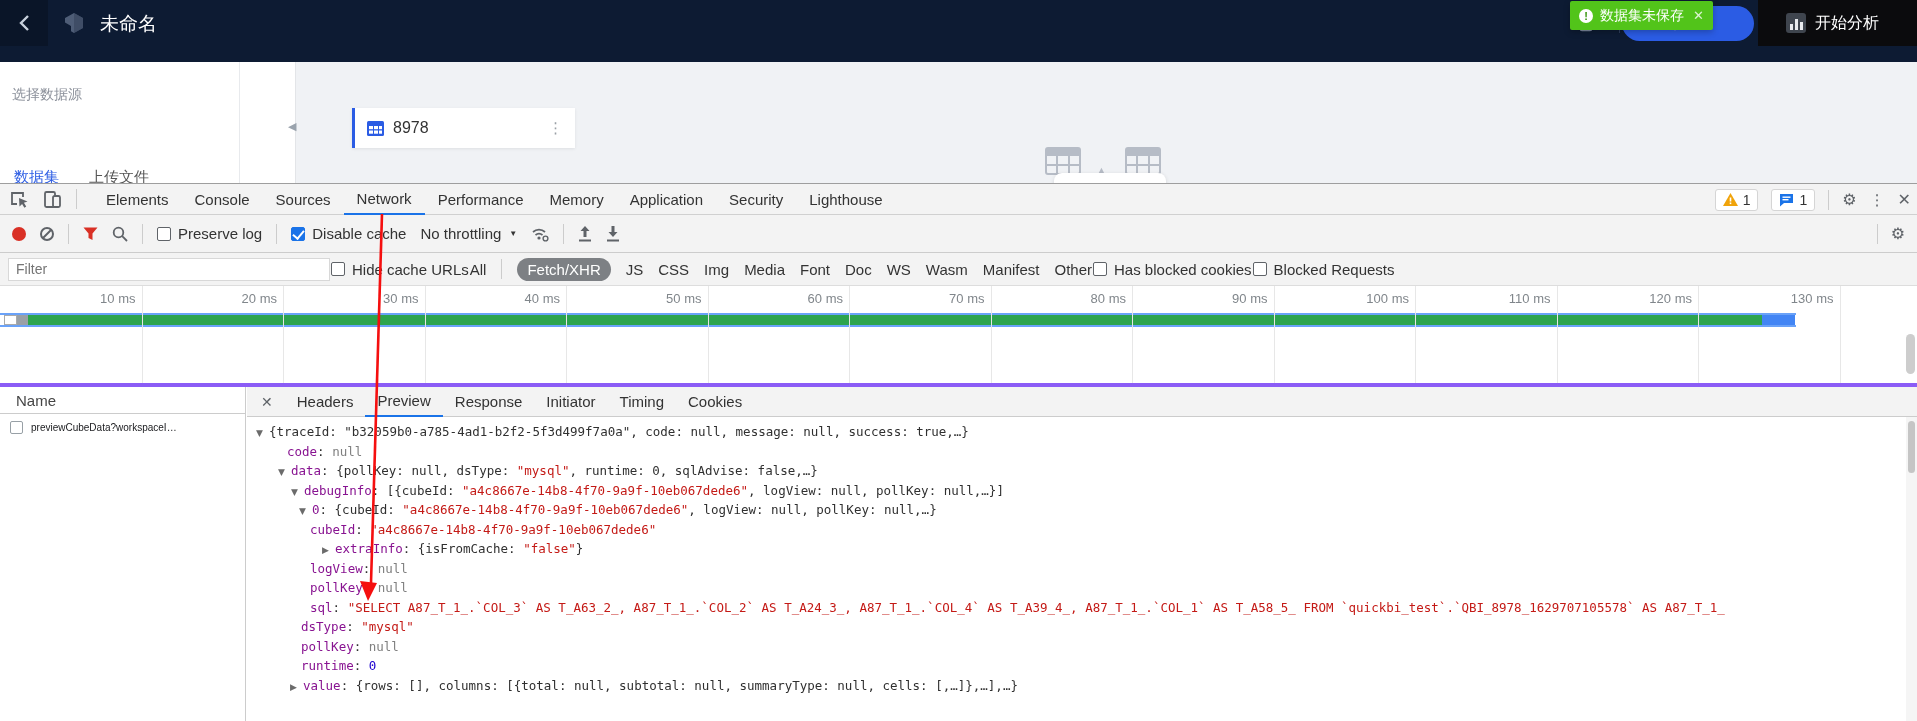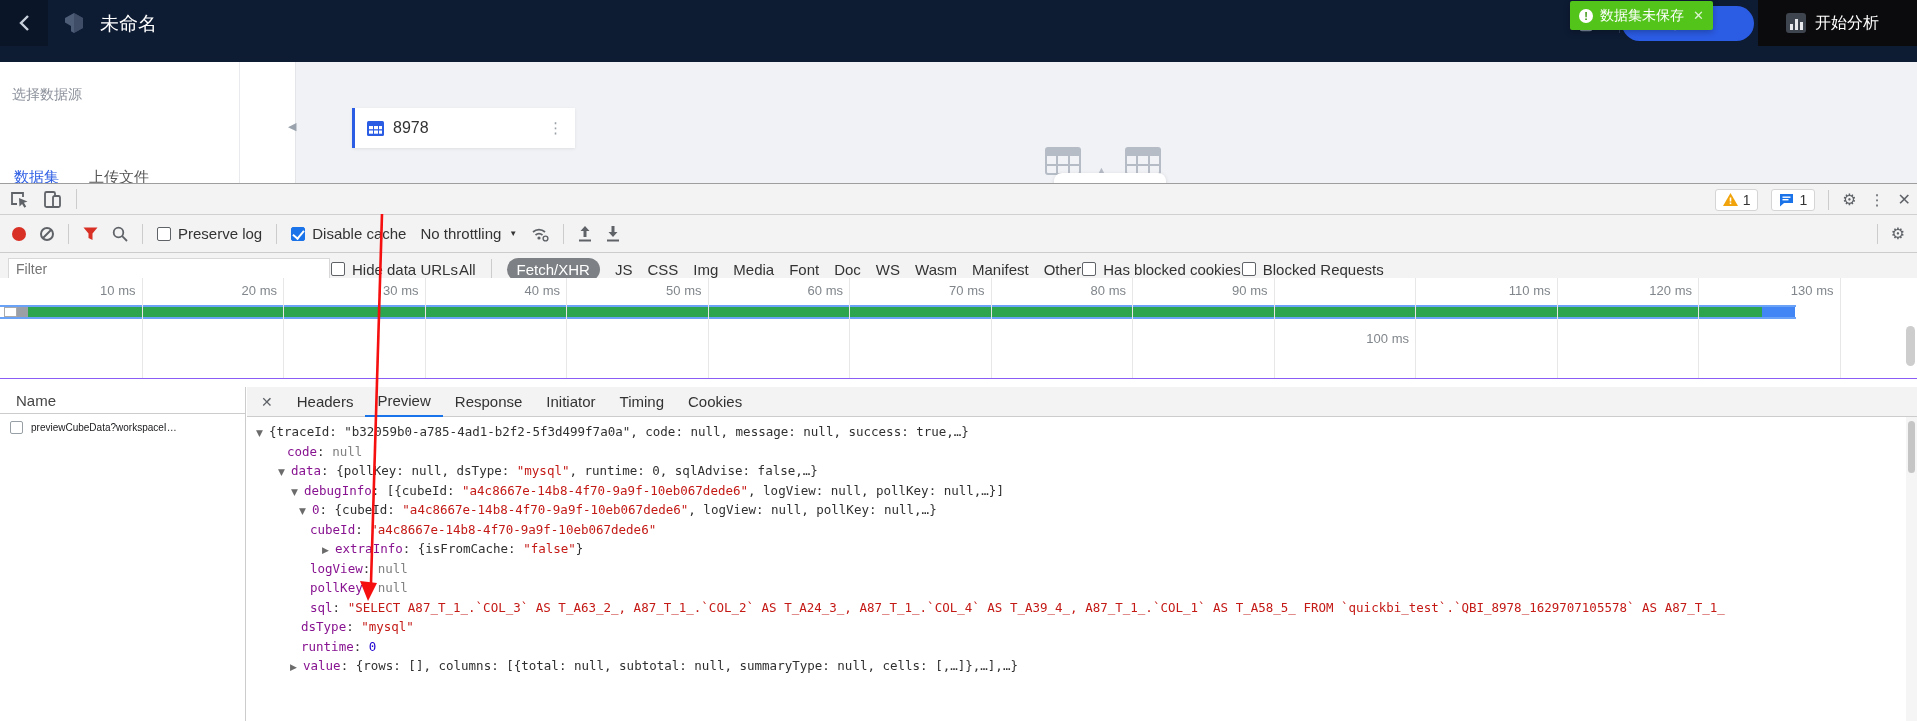--- a/index.html
+++ b/index.html
@@ -76,21 +76,21 @@
   .netbar-gear{position:absolute;right:12px;display:flex;align-items:center;gap:13px;}
 
   .dt-filterbar{position:absolute;left:0;top:69px;width:100%;height:33px;background:#f3f3f3;border-bottom:1px solid #ddd;display:flex;align-items:center;gap:1px;padding:0 8px;}
   .filter-input{width:322px;height:23px;border:1px solid #d8d8d8;background:#fff;font-size:14px;padding:0 7px;color:#333;font-family:"Liberation Sans",sans-serif;}
   .filter-input::placeholder{color:#757575;}
   .ftypes{display:flex;align-items:center;gap:15px;}
   .ftype{cursor:pointer;white-space:nowrap;}
   .ftype.sel{background:#7d8084;color:#fff;border-radius:12px;padding:3px 10px;}
   .ftype-div{width:1px;height:20px;background:#ccc;}
 
-  .dt-timeline{position:absolute;left:0;top:94px;width:100%;height:101px;background:#fff;border-bottom:1px solid #8b5cf6;overflow:hidden;padding-left:28px;}
+  .dt-timeline{position:absolute;left:0;top:102px;width:100%;height:101px;background:#fff;border-bottom:4px solid #8b5cf6;overflow:hidden;padding-left:28px;}
   .gridline{position:absolute;top:0;width:1px;height:101px;background:#e7e7e7;}
   .tick-label{position:absolute;top:5px;width:72px;text-align:right;font-size:13px;color:#80868b;white-space:nowrap;}
   .ov-bar{position:absolute;left:0;top:27px;width:1796px;height:14px;border-top:2px solid #6aa2f8;border-bottom:2px solid #6aa2f8;background:#fff;}
   .seg{position:absolute;top:0;height:10px;}
   .tl-scroll{position:absolute;right:2px;top:48px;width:9px;height:40px;background:#cdcdcd;border-radius:5px;}
 
   .dt-split{position:absolute;left:0;top:203px;width:100%;height:335px;background:#fff;}
   .req-panel{position:absolute;left:0;top:0;width:246px;height:335px;border-right:1px solid #ccc;background:#fff;}
   .req-head{height:27px;border-bottom:1px solid #ccc;display:flex;align-items:center;padding:0 16px;color:#454545;}
   .req-row{height:26px;display:flex;align-items:center;gap:8px;padding:0 10px;cursor:pointer;white-space:nowrap;overflow:hidden;}
@@ -225,20 +225,31 @@
       <svg class="icon" width="19" height="19" viewBox="0 0 19 19">
           <path fill="none" stroke="#5f6368" stroke-width="1.8" d="M13 7V3H2v11h5"></path>
           <path fill="#5f6368" d="M9 8l8.5 3.6-3.6 1.2 2.3 3.8-1.8 1.1-2.3-3.8-2.6 2.7z"></path>
         </svg>
       <svg class="icon" width="19" height="19" viewBox="0 0 19 19">
           <rect x="2" y="2" width="10" height="15" rx="1.5" fill="none" stroke="#5f6368" stroke-width="1.8"></rect>
           <rect x="10" y="6" width="7" height="11" rx="1.5" fill="#f3f3f3" stroke="#5f6368" stroke-width="1.8"></rect>
         </svg>
       <div class="dt-vdiv"></div>
     </div>
+    <div class="dt-tabs" id="dt-tabs">
+        <div class="dt-tab">Elements</div>
+        <div class="dt-tab">Console</div>
+        <div class="dt-tab">Sources</div>
+        <div class="dt-tab sel">Network</div>
+        <div class="dt-tab">Performance</div>
+        <div class="dt-tab">Memory</div>
+        <div class="dt-tab">Application</div>
+        <div class="dt-tab">Security</div>
+        <div class="dt-tab">Lighthouse</div>
+      </div>
     <div class="dt-tabbar-right">
       <span class="badge">
         <svg class="icon" width="15" height="13" viewBox="0 0 15 13">
             <path d="M7.5 0 15 13H0z" fill="#f0a30a"></path>
             <rect x="6.7" y="4.5" width="1.6" height="4" fill="#fff"></rect>
             <rect x="6.7" y="9.5" width="1.6" height="1.6" fill="#fff"></rect>
           </svg>
         <span>1</span>
       </span>
       <span class="badge">
@@ -299,21 +310,21 @@
     <span class="netbar-gear">
       <div class="dt-vdiv"></div>
       <span class="gear">⚙</span>
     </span>
   </div>
 
   <div class="dt-filterbar">
     <input class="filter-input" placeholder="Filter" style="">
     <label class="cb">
       <span class="box"></span>
-      <span>Hide data URLs</span>
+      <span>Hide cache URLs</span>
     </label>
     <div class="ftypes" id="ftypes">
         <span class="ftype">All</span>
         <span class="ftype-div"></span>
         <span class="ftype sel">Fetch/XHR</span>
         <span class="ftype">JS</span>
         <span class="ftype">CSS</span>
         <span class="ftype">Img</span>
         <span class="ftype">Media</span>
         <span class="ftype">Font</span>
@@ -353,21 +364,21 @@
       <div class="tick-label" style="left: 629.5px;">50 ms</div>
       <div class="gridline" style="left: 849px;"></div>
       <div class="tick-label" style="left: 771px;">60 ms</div>
       <div class="gridline" style="left: 990.5px;"></div>
       <div class="tick-label" style="left: 912.5px;">70 ms</div>
       <div class="gridline" style="left: 1132px;"></div>
       <div class="tick-label" style="left: 1054px;">80 ms</div>
       <div class="gridline" style="left: 1273.5px;"></div>
       <div class="tick-label" style="left: 1195.5px;">90 ms</div>
       <div class="gridline" style="left: 1415px;"></div>
-      <div class="tick-label" style="left: 1337px; margin-top: 48px;">100 ms</div>
+      <div class="tick-label" style="left: 1337px;">100 ms</div>
       <div class="gridline" style="left: 1556.5px;"></div>
       <div class="tick-label" style="left: 1478.5px;">110 ms</div>
       <div class="gridline" style="left: 1698px;"></div>
       <div class="tick-label" style="left: 1620px;">120 ms</div>
       <div class="gridline" style="left: 1839.5px;"></div>
       <div class="tick-label" style="left: 1761.5px;">130 ms</div>
     </div>
 
   <div class="dt-split">
     <div class="req-panel">
@@ -396,20 +407,21 @@
           <div class="jline" style="padding-left: 40px;"><span class="tk-key">code</span><span class="tk-plain">: </span><span class="tk-nil">null</span></div>
           <div class="jline" style="padding-left: 31px;"><span class="jarrow">▼</span><span class="tk-key">data</span><span class="tk-plain">: {pollKey: null, dsType: </span><span class="tk-str">"mysql"</span><span class="tk-plain">, runtime: 0, sqlAdvise: false,…}</span></div>
           <div class="jline" style="padding-left: 44px;"><span class="jarrow">▼</span><span class="tk-key">debugInfo</span><span class="tk-plain">: [{cubeId: </span><span class="tk-str">"a4c8667e-14b8-4f70-9a9f-10eb067dede6"</span><span class="tk-plain">, logView: null, pollKey: null,…}]</span></div>
           <div class="jline" style="padding-left: 52px;"><span class="jarrow">▼</span><span class="tk-key">0</span><span class="tk-plain">: {cubeId: </span><span class="tk-str">"a4c8667e-14b8-4f70-9a9f-10eb067dede6"</span><span class="tk-plain">, logView: null, pollKey: null,…}</span></div>
           <div class="jline" style="padding-left: 63px;"><span class="tk-key">cubeId</span><span class="tk-plain">: </span><span class="tk-str">"a4c8667e-14b8-4f70-9a9f-10eb067dede6"</span></div>
           <div class="jline" style="padding-left: 75px;"><span class="jarrow">▶</span><span class="tk-key">extraInfo</span><span class="tk-plain">: {isFromCache: </span><span class="tk-str">"false"</span><span class="tk-plain">}</span></div>
           <div class="jline" style="padding-left: 63px;"><span class="tk-key">logView</span><span class="tk-plain">: </span><span class="tk-nil">null</span></div>
           <div class="jline" style="padding-left: 63px;"><span class="tk-key">pollKey</span><span class="tk-plain">: </span><span class="tk-nil">null</span></div>
           <div class="jline" style="padding-left: 63px;"><span class="tk-key">sql</span><span class="tk-plain">: </span><span class="tk-str">"SELECT A87_T_1_.`COL_3` AS T_A63_2_, A87_T_1_.`COL_2` AS T_A24_3_, A87_T_1_.`COL_4` AS T_A39_4_, A87_T_1_.`COL_1` AS T_A58_5_ FROM `quickbi_test`.`QBI_8978_1629707105578` AS A87_T_1_</span></div>
           <div class="jline" style="padding-left: 54px;"><span class="tk-key">dsType</span><span class="tk-plain">: </span><span class="tk-str">"mysql"</span></div>
+          <div class="jline" style="padding-left: 54px;"><span class="tk-key">pollKey</span><span class="tk-plain">: </span><span class="tk-nil">null</span></div>
           <div class="jline" style="padding-left: 54px;"><span class="tk-key">runtime</span><span class="tk-plain">: </span><span class="tk-num">0</span></div>
           <div class="jline" style="padding-left: 43px;"><span class="jarrow">▶</span><span class="tk-key">value</span><span class="tk-plain">: {rows: [], columns: [{total: null, subtotal: null, summaryType: null, cells: [,…]},…],…}</span></div>
         </div>
       <div class="json-scroll">
           <i></i>
         </div>
     </div>
   </div>
 </div>
 

